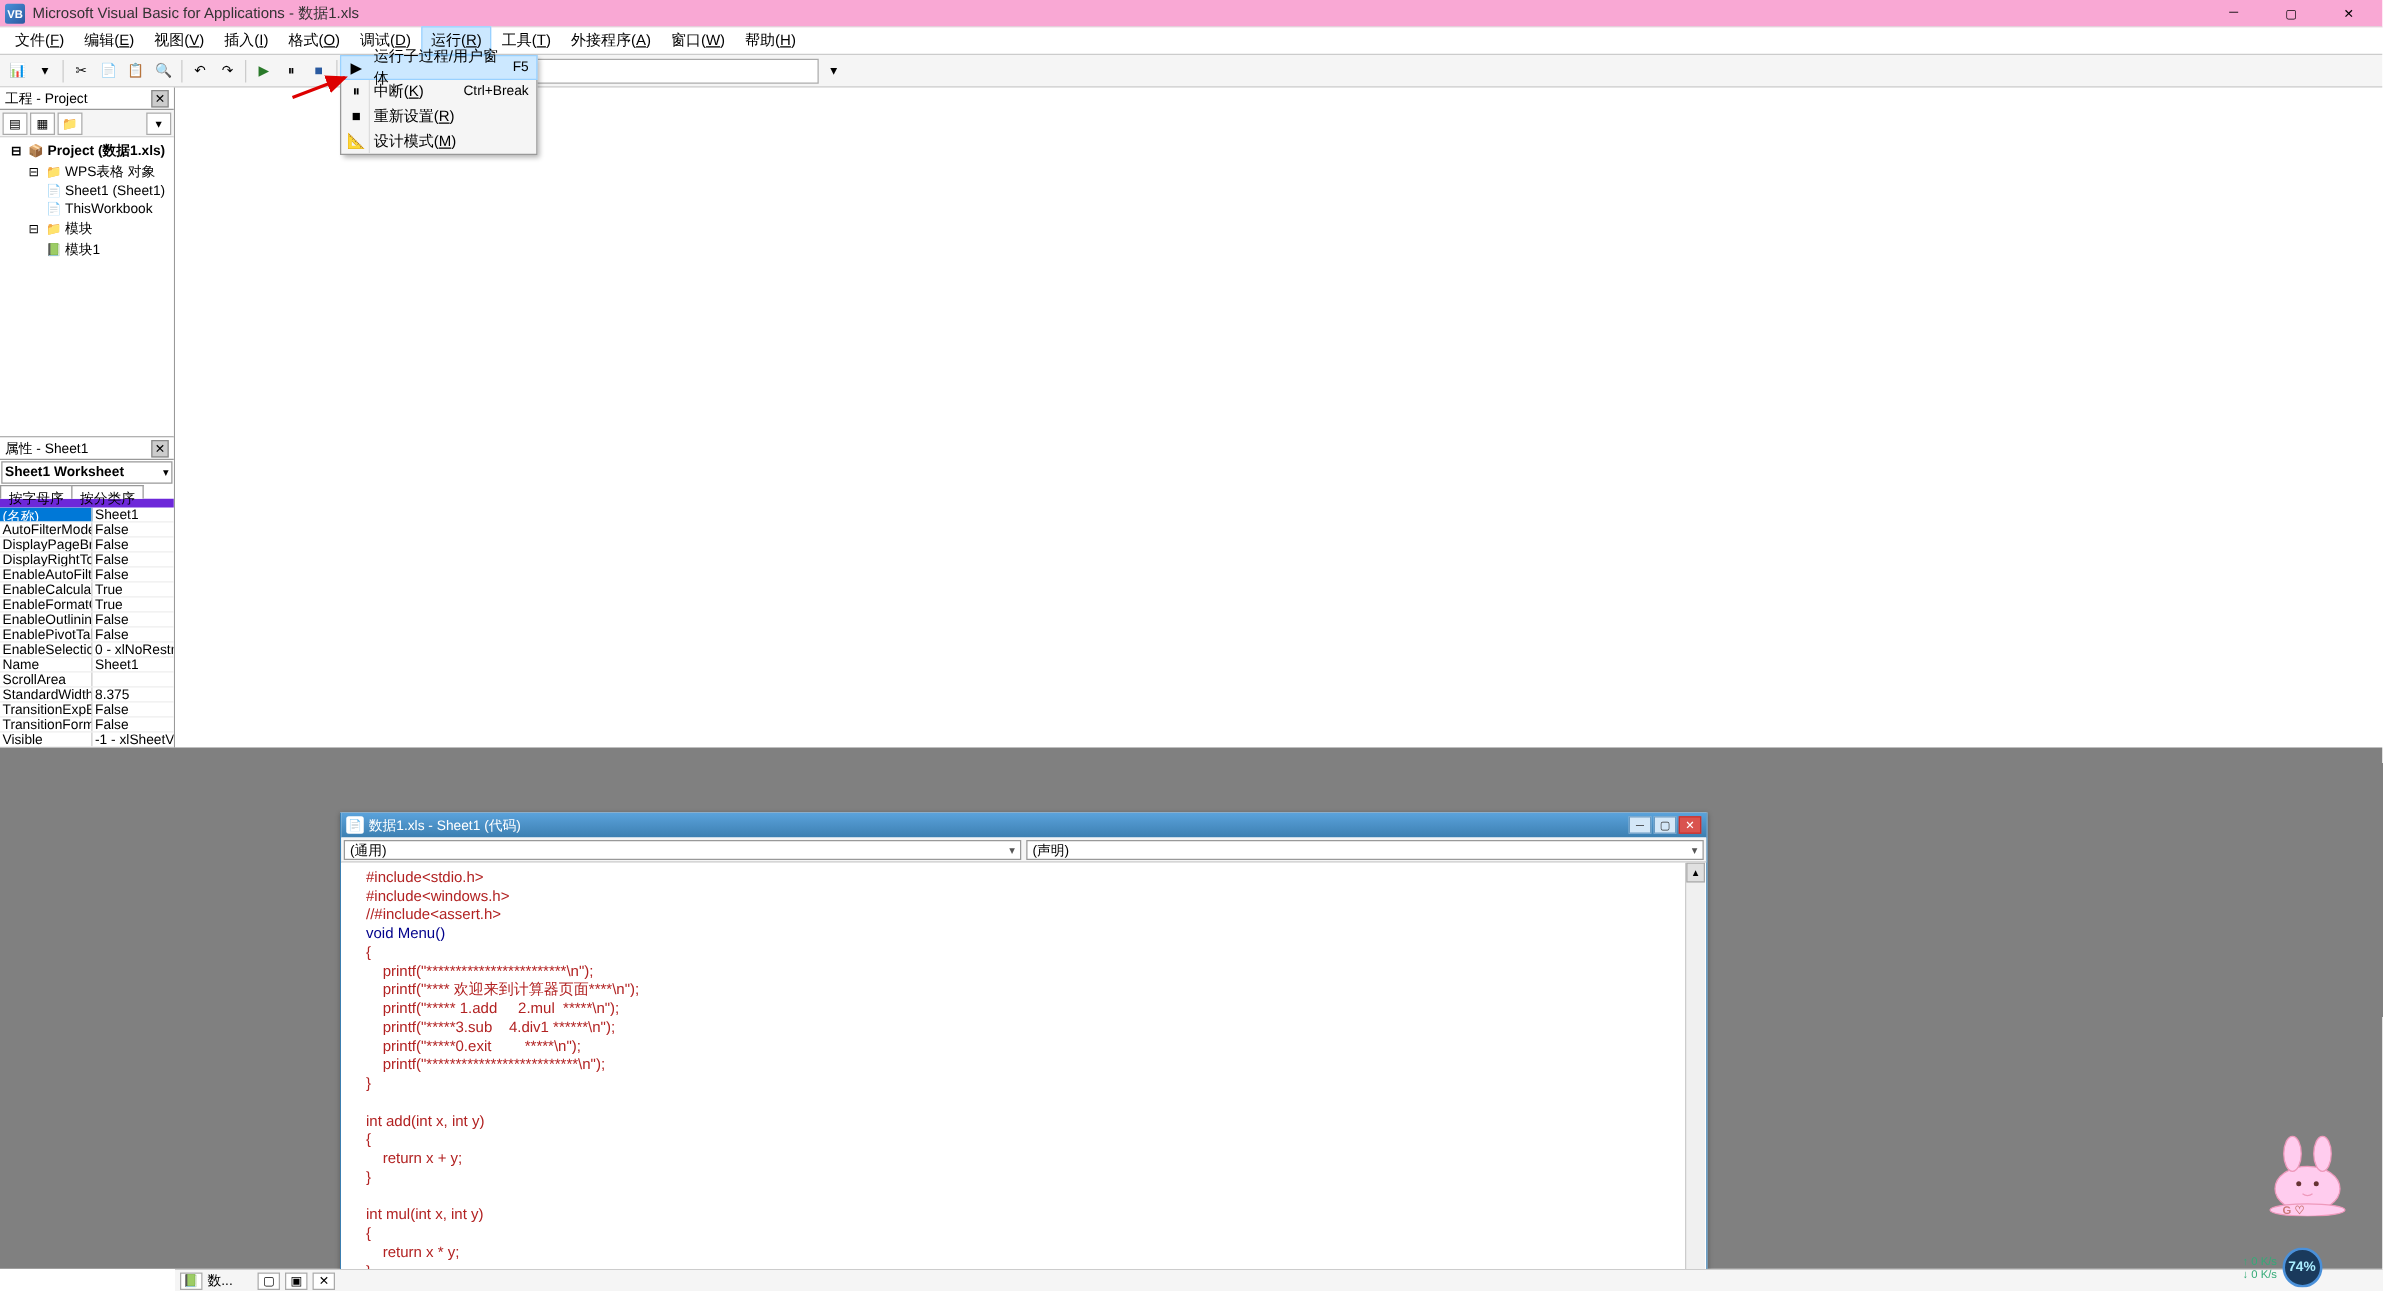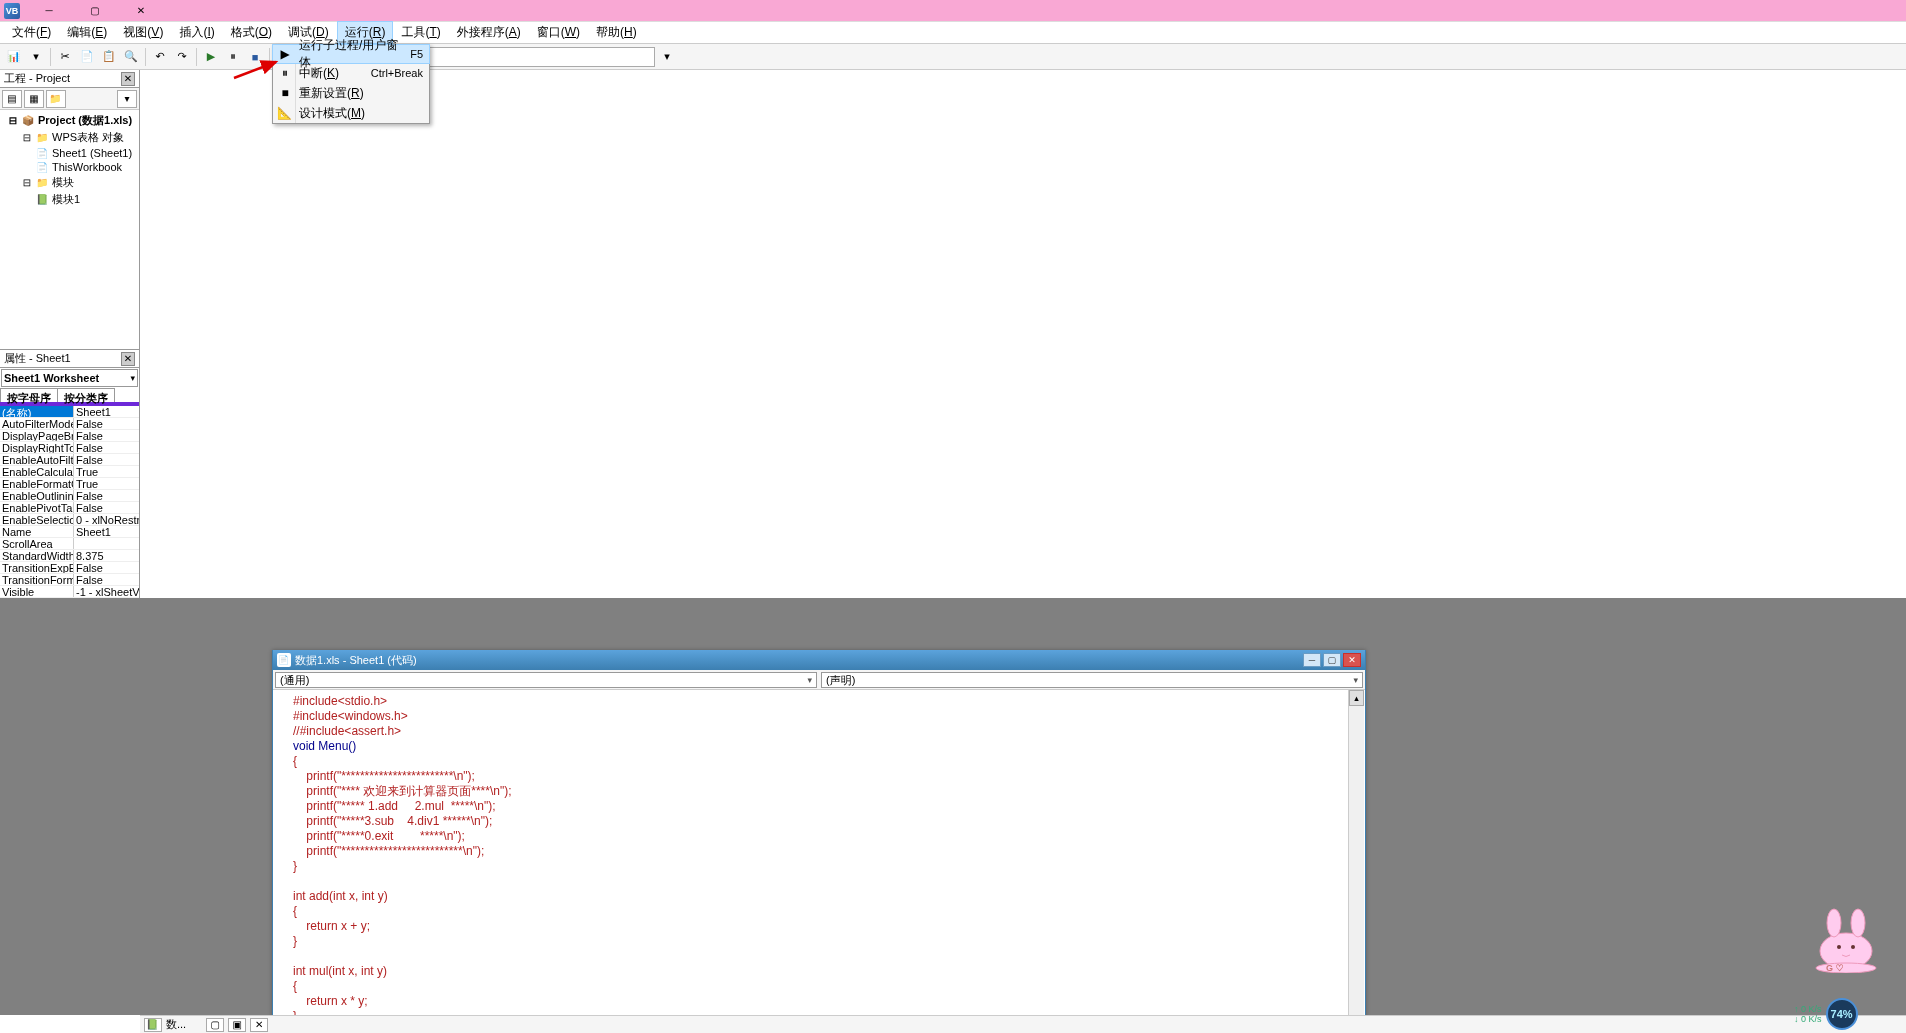--- a/index.html
+++ b/index.html
@@ -45,21 +45,21 @@
 .tree { flex: 0 0 240px; overflow: auto; background: #fff; padding: 2px; font-size: 11px; font-family: SimSun, monospace; border-bottom:1px solid #999;}
 .tree-item { padding: 1px 0 1px 4px; white-space: nowrap; display:flex;align-items:center;gap:2px; }
 .tree-item.bold { font-weight: bold; }
 .tree-indent1 { padding-left: 18px; }
 .tree-indent2 { padding-left: 34px; }
 .ticon { width:14px;height:12px;display:inline-flex;align-items:center;justify-content:center;font-size:10px; }
 
 
 .props-panel { flex:1; display:flex;flex-direction:column;background:#fff; }
 .props-combo { height:18px;border:1px solid #999;margin:1px;font-size:11px;font-family:SimSun,monospace;display:flex;align-items:center;padding:0 2px; }
-.props-tabs { display:flex;height:18px;border-bottom:4px solid #6d28d9;font-weight:bold; }
+.props-tabs { display:flex;height:18px;border-bottom:7px solid #6d28d9; }
 .props-tab { padding:2px 6px;font-size:11px;border:1px solid #999;border-bottom:none;background:#fff;cursor:pointer; margin-right:-1px;}
 .props-grid { flex:1;overflow:auto;font-size:11px;font-family:"SimSun",monospace; }
 .prop-row { display:flex;height:12px;border-bottom:1px solid #eee; }
 .prop-name { width:74px;padding:0 2px;border-right:1px solid #ccc;overflow:hidden;white-space:nowrap; }
 .prop-val { flex:1;padding:0 2px;overflow:hidden;white-space:nowrap; }
 .prop-row.sel .prop-name { background:#0078d7;color:#fff; }
 
 
 .code-window { position:absolute; left:272px; top:52px; width:1094px; height:486px; background:#fff; border:1px solid #3c7fb1; border-top:none; box-shadow:0 0 4px rgba(0,0,0,0.3); }
 .code-titlebar { height:20px; background:linear-gradient(#5ba3dc,#3c7fb1); display:flex;align-items:center;padding:0 4px;color:#fff;font-size:11px; }
@@ -93,20 +93,21 @@
 
 .widget-bunny { position:absolute;right:20px;bottom:60px;width:80px;height:70px; }
 .widget-stats { position:absolute;right:12px;bottom:6px;width:100px;height:26px;display:flex;align-items:center;gap:4px; }
 .circle-badge{width:32px;height:32px;border-radius:50%;background:#1a3a5c;color:#aef;display:flex;align-items:center;justify-content:center;font-size:11px;font-weight:bold;border:2px solid #4a90d9;}
 </style>
 </head>
 <body>
 
 <div class="titlebar">
   <div class="icon">VB</div>
+  <div class="title">Microsoft Visual Basic for Applications - 数据1.xls</div>
   <div class="winbtns">
     <div class="winbtn">─</div>
     <div class="winbtn">▢</div>
     <div class="winbtn close">✕</div>
   </div>
 </div>
 
 <div class="menubar" id="menubar">
     <div class="menuitem">文件(<u>F</u>)</div>
     <div class="menuitem">编辑(<u>E</u>)</div>

